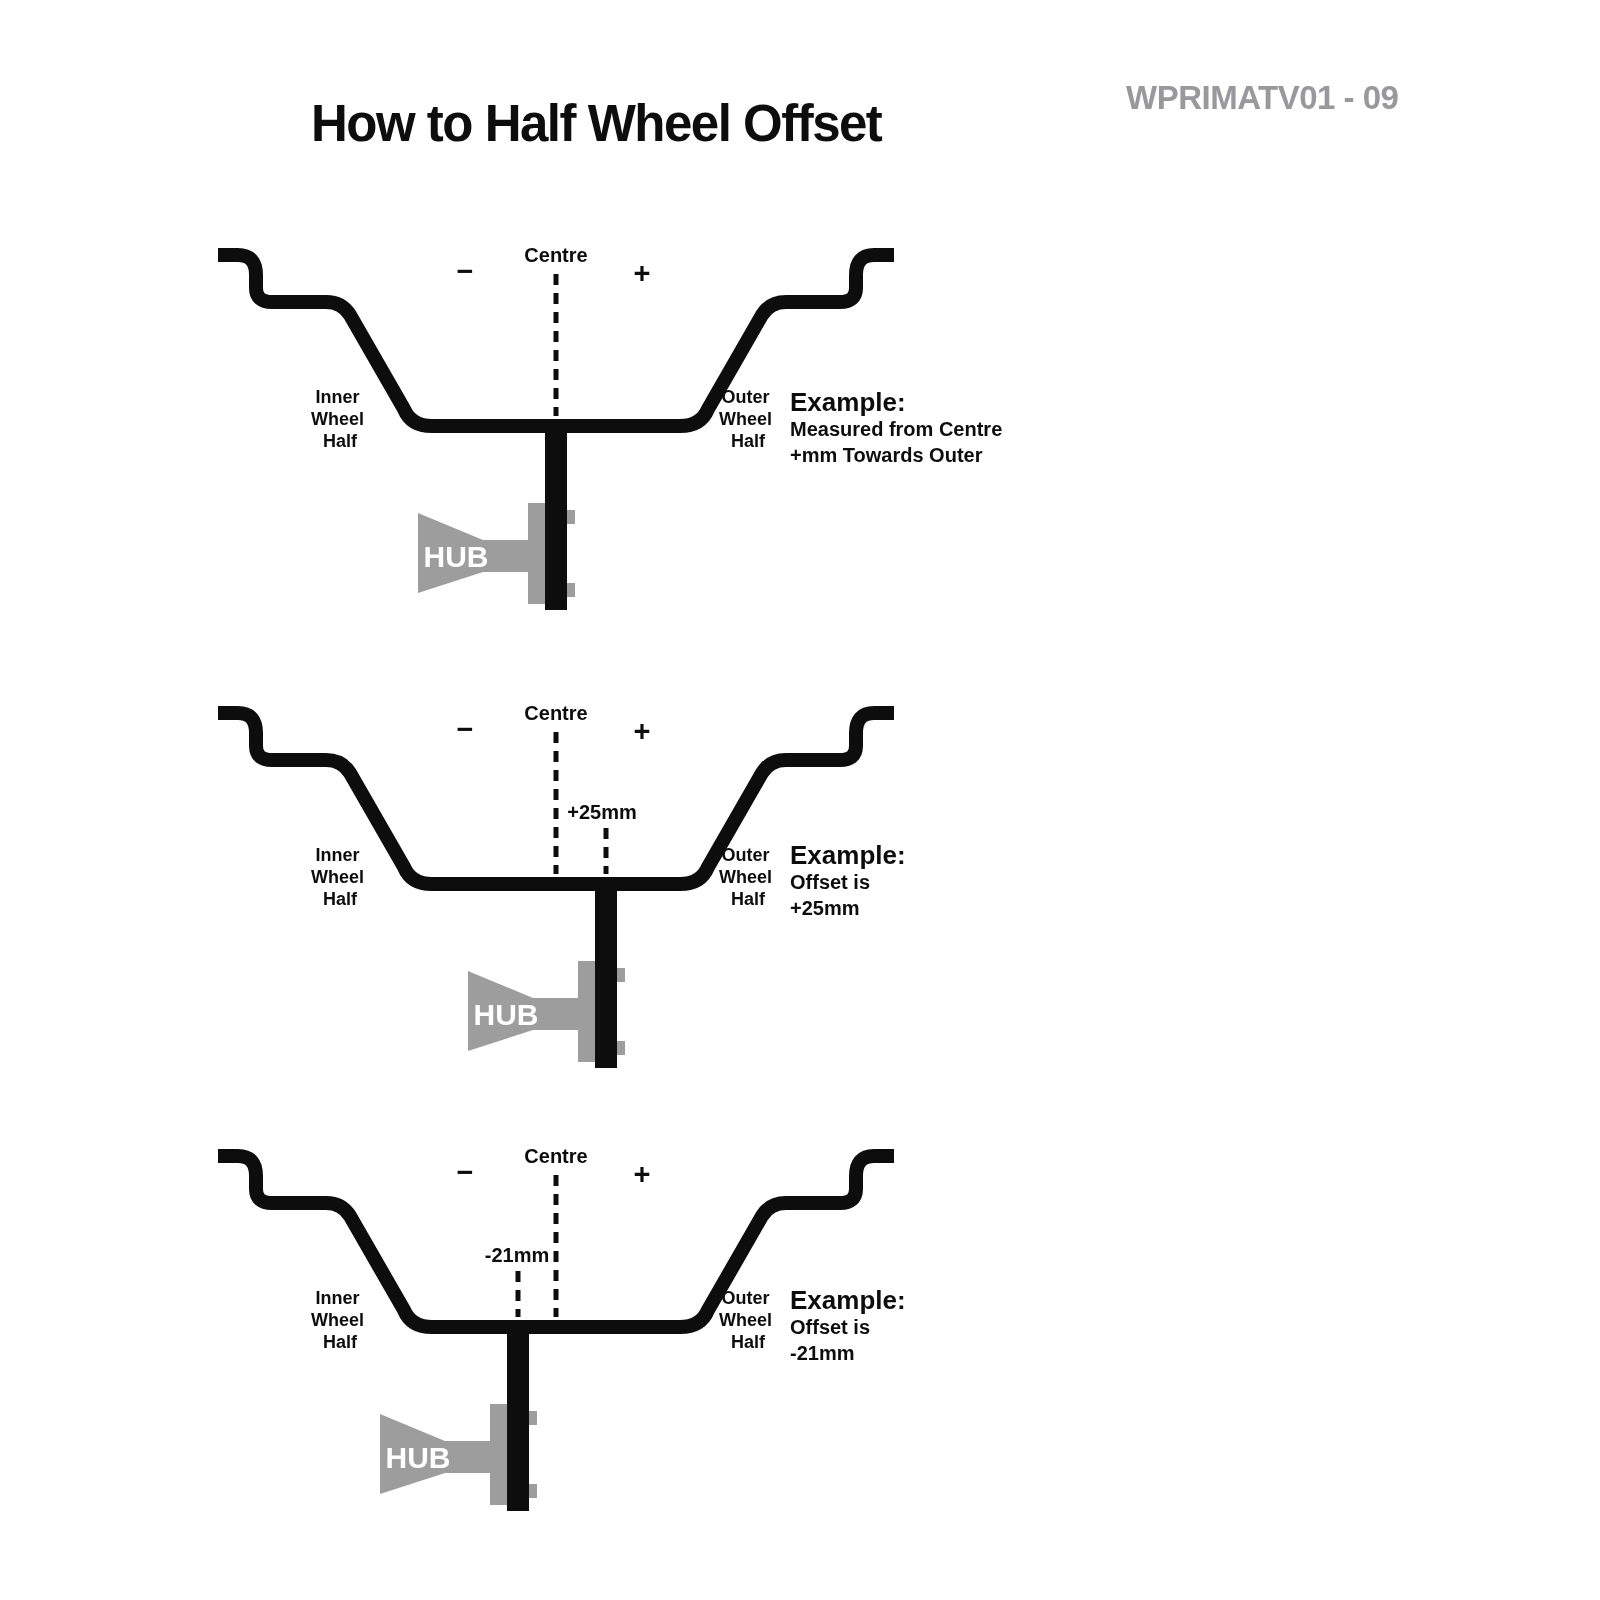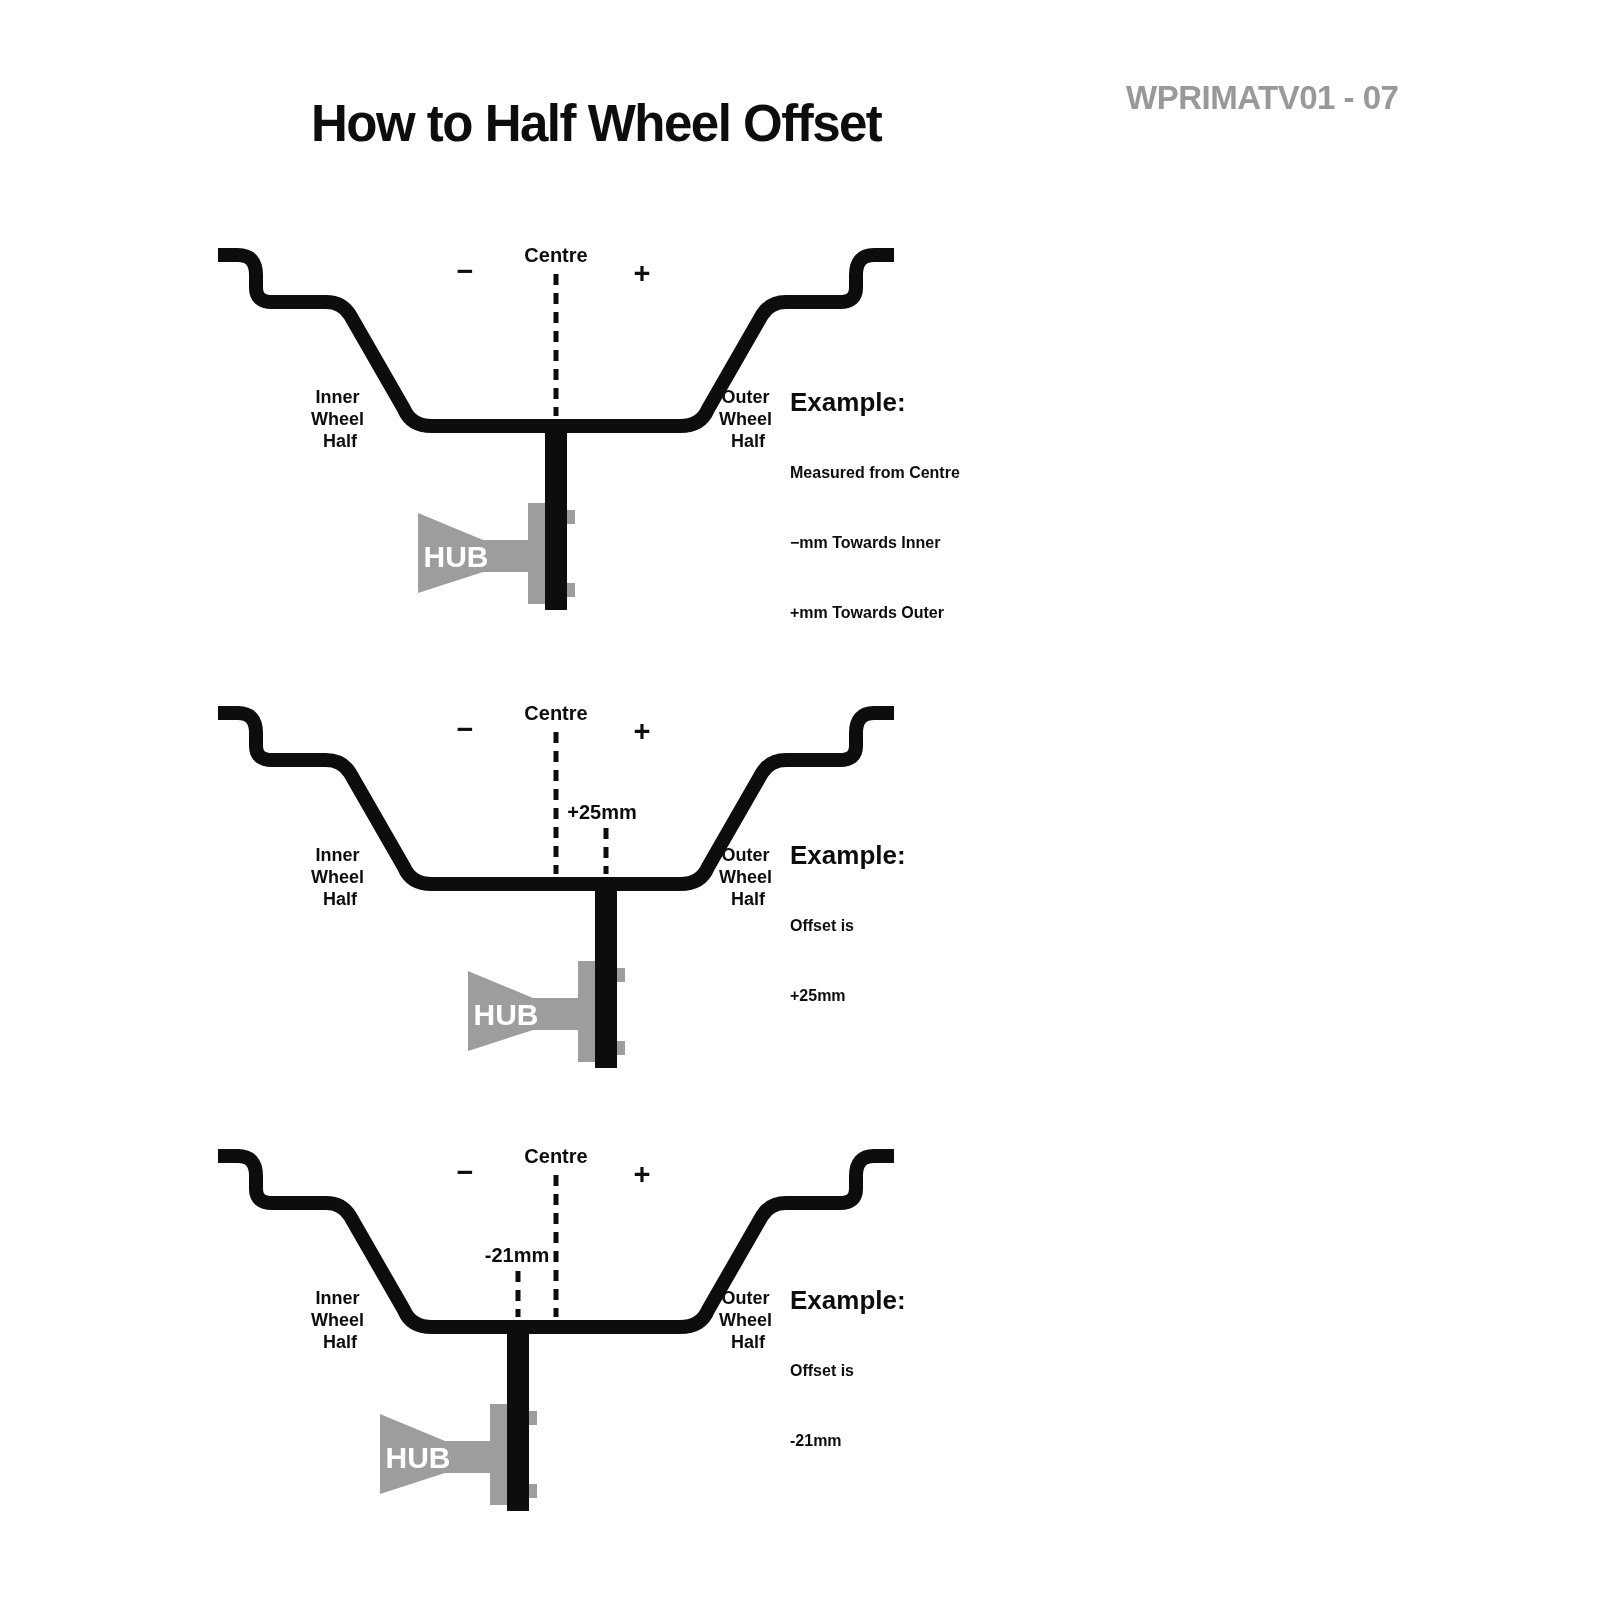--- a/index.html
+++ b/index.html
@@ -15,39 +15,39 @@
     position:absolute;left:1126px;top:79px;
     font-size:33px;font-weight:bold;color:#98989d;letter-spacing:-0.5px;white-space:nowrap;
   }
   .diagram{position:absolute;left:206px;width:700px;height:400px;}
   .d1{top:230px;} .d2{top:688px;} .d3{top:1131px;}
   .example{
     position:absolute;left:790px;width:400px;text-align:left;font-weight:bold;color:#0d0d0d;
   }
   .ex1{top:388px;} .ex2{top:841px;} .ex3{top:1286px;}
   .example .ex-head{font-size:26px;line-height:28px;}
-  .example .ex-line{font-size:16px;line-height:26px;margin-top:44px;}
+  .example .ex-line{font-size:20px;line-height:26px;}
   svg text{font-family:"Liberation Sans",sans-serif;font-weight:bold;fill:#0d0d0d;}
   svg .rim{fill:none;stroke:#0d0d0d;stroke-width:14;stroke-linejoin:round;stroke-linecap:butt;}
   svg .dash{stroke:#0d0d0d;stroke-width:5;stroke-dasharray:11 8;}
   svg .gray{fill:#9d9d9d;}
   svg .bar{fill:#0d0d0d;}
   svg .hub-text{fill:#ffffff;font-size:30px;}
   svg .centre-label{font-size:20px;text-anchor:middle;}
   svg .sign{font-size:29px;text-anchor:middle;}
   svg .side-label{font-size:18px;text-anchor:middle;}
   svg .offset-label{font-size:20px;text-anchor:middle;}
 </style>
 </head>
 <body>
 
 <div class="canvas">
 
   <div class="title">How to Half Wheel Offset</div>
-  <div class="doc-code">WPRIMATV01 - 07</div>
+  <div class="doc-code">WPRIMATV01 - 09</div>
 
   <svg class="diagram d1" viewBox="0 0 700 400">
     <text class="centre-label" x="350" y="32">Centre</text>
     <text class="sign" x="259" y="51">−</text>
     <text class="sign" x="436" y="53">+</text>
     <line class="dash" x1="350" y1="44" x2="350" y2="186"></line>
     <g transform="translate(350,0)">
       <polygon class="gray" points="-138,283 -73,310 -73,342 -138,363"></polygon>
       <rect class="gray" x="-73" y="310" width="45" height="32"></rect>
       <rect class="gray" x="-28" y="273" width="17" height="101"></rect>
@@ -123,21 +123,20 @@
     <text class="side-label" x="542">
       <tspan x="542" y="173">Outer</tspan>
       <tspan x="542" y="195">Wheel</tspan>
       <tspan x="542" y="217">Half</tspan>
     </text>
   </svg>
 
   <div class="example ex1">
     <div class="ex-head">Example:</div>
     <div class="ex-line">Measured from Centre</div>
-    <div class="ex-line">−mm Towards Inner</div>
     <div class="ex-line">+mm Towards Outer</div>
   </div>
 
   <div class="example ex2">
     <div class="ex-head">Example:</div>
     <div class="ex-line">Offset is</div>
     <div class="ex-line">+25mm</div>
   </div>
 
   <div class="example ex3">

